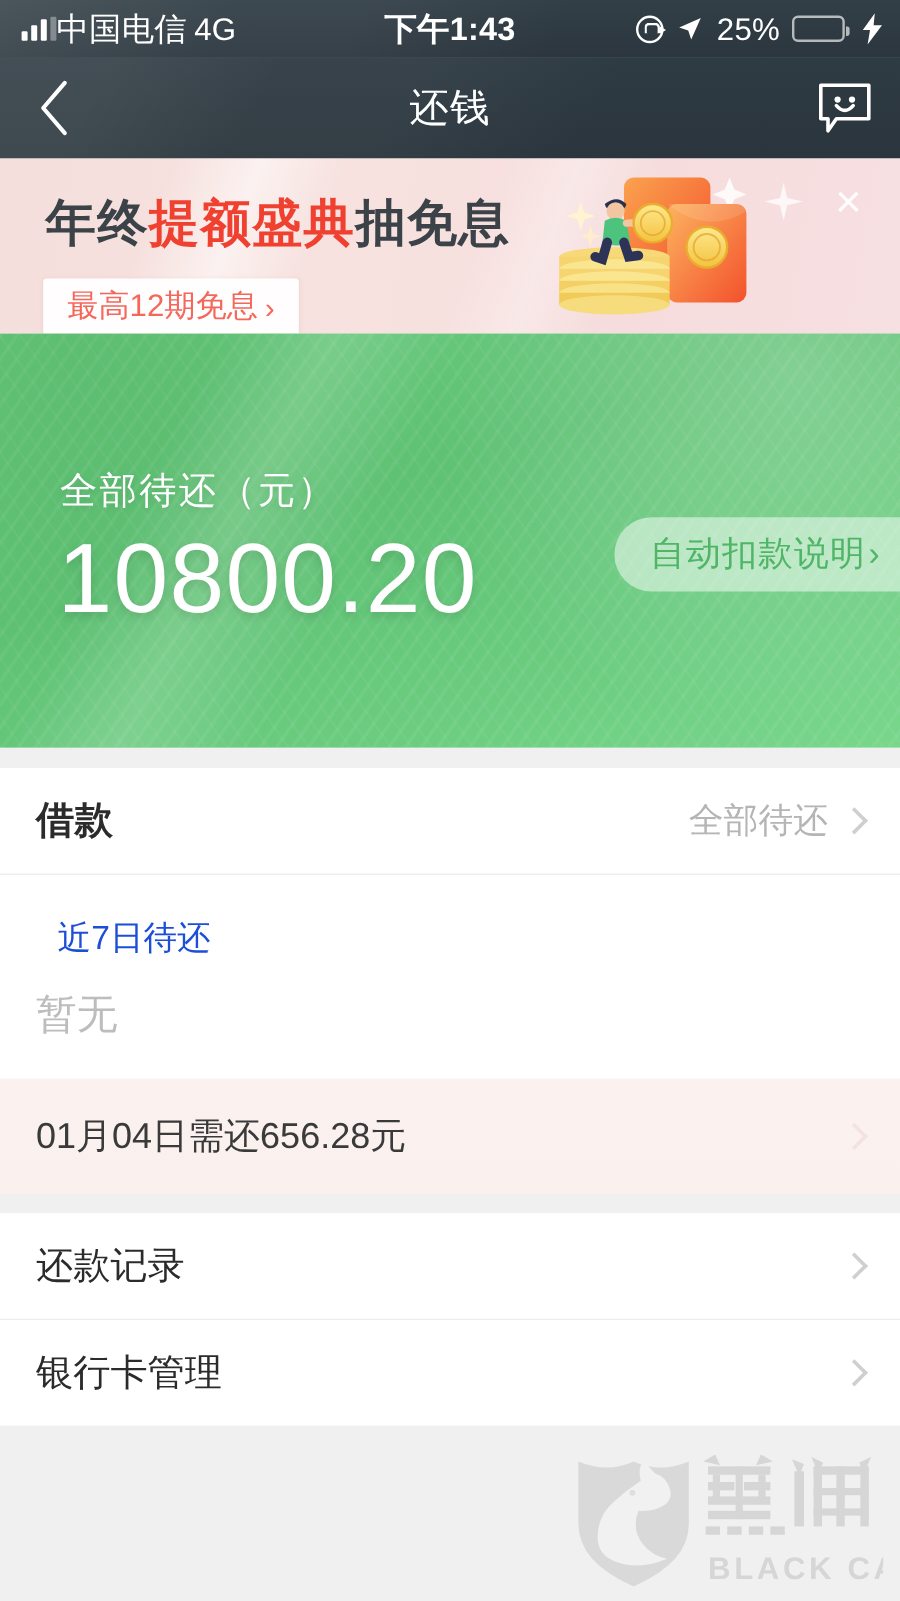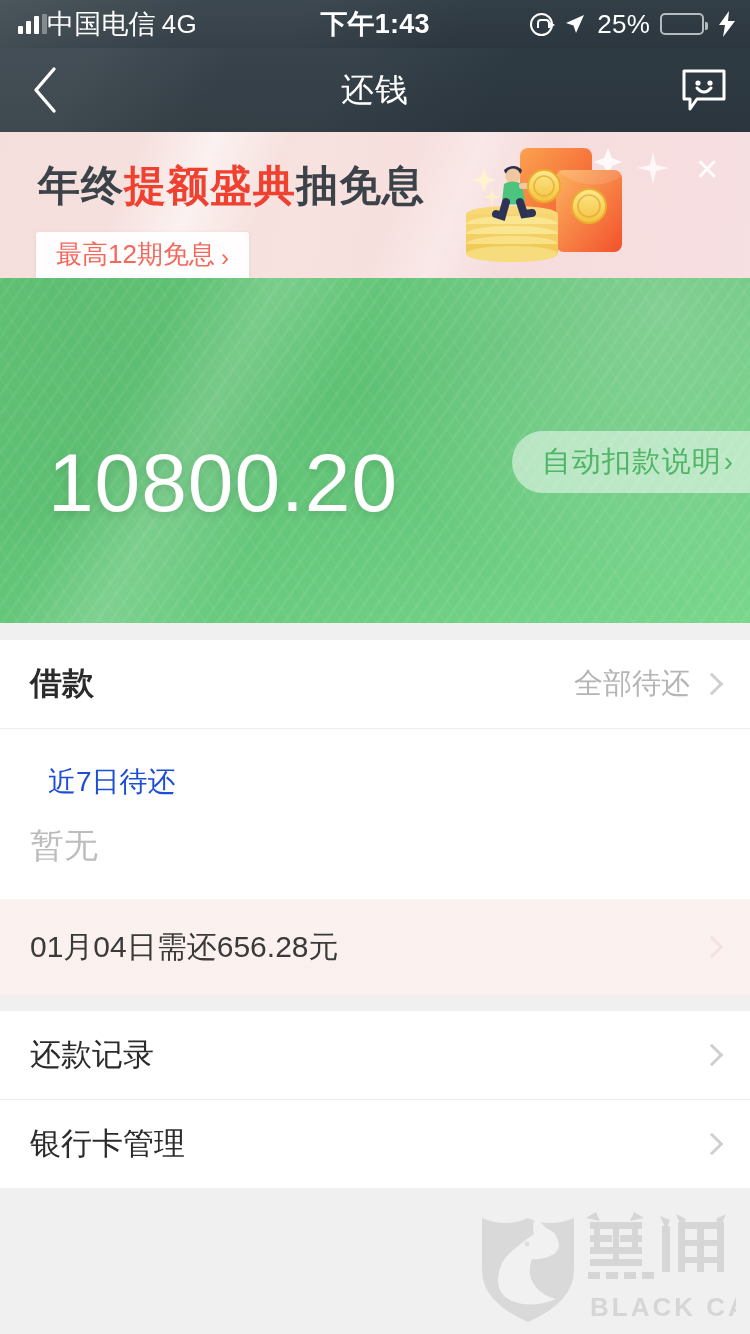--- a/index.html
+++ b/index.html
@@ -243,20 +243,21 @@
         <circle cx="96" cy="46" r="10" fill="none" stroke="#e0a52a" stroke-width="1.5" opacity=".7"></circle>
       </g>
     </svg>
 
     <div class="banner-close">×</div>
   </div>
 
   <div class="greencard">
     <div class="tex"></div>
     <div class="glow"></div>
+    <div class="gc-label">全部待还（元）</div>
     <div class="gc-amount">10800.20</div>
     <div class="gc-pill">
       <span>自动扣款说明</span>
       <span class="chev">›</span>
     </div>
   </div>
 
   <div class="gap" style="height:17px"></div>
 
   <div class="sect">

